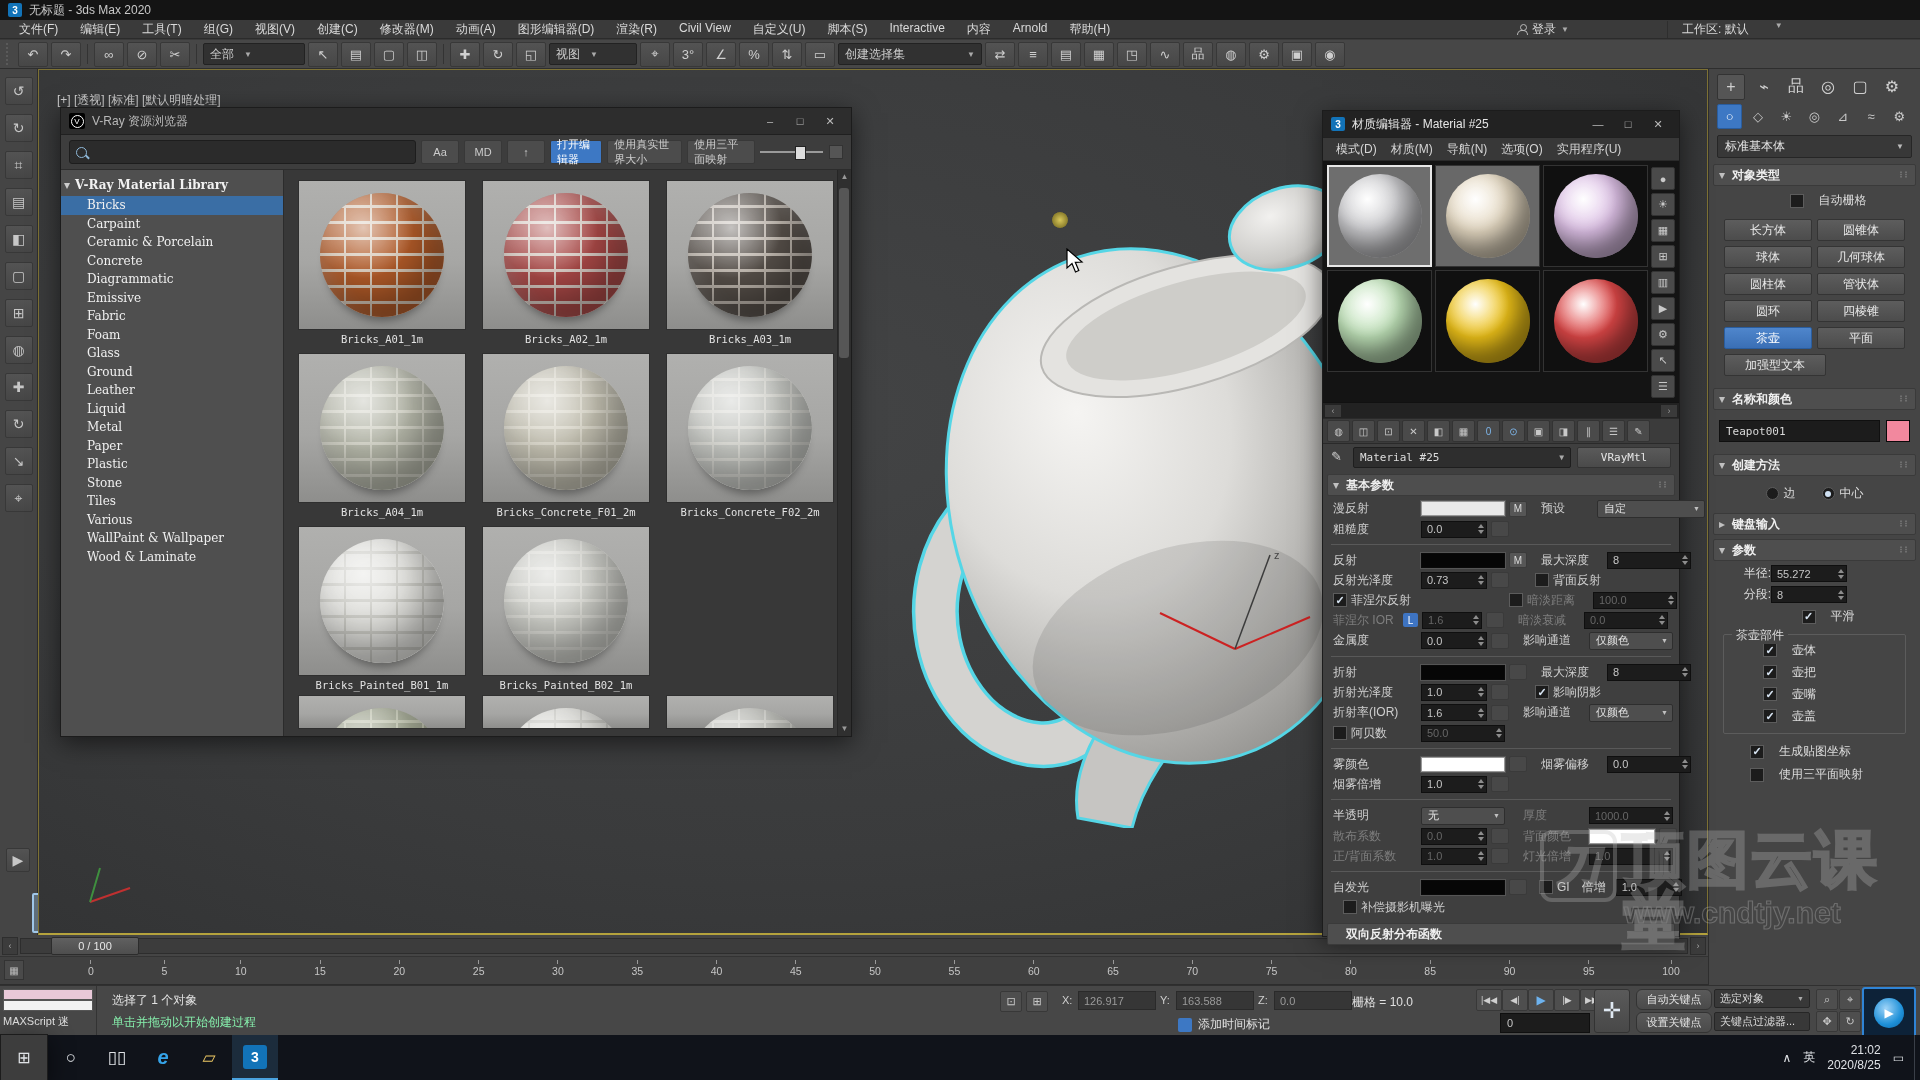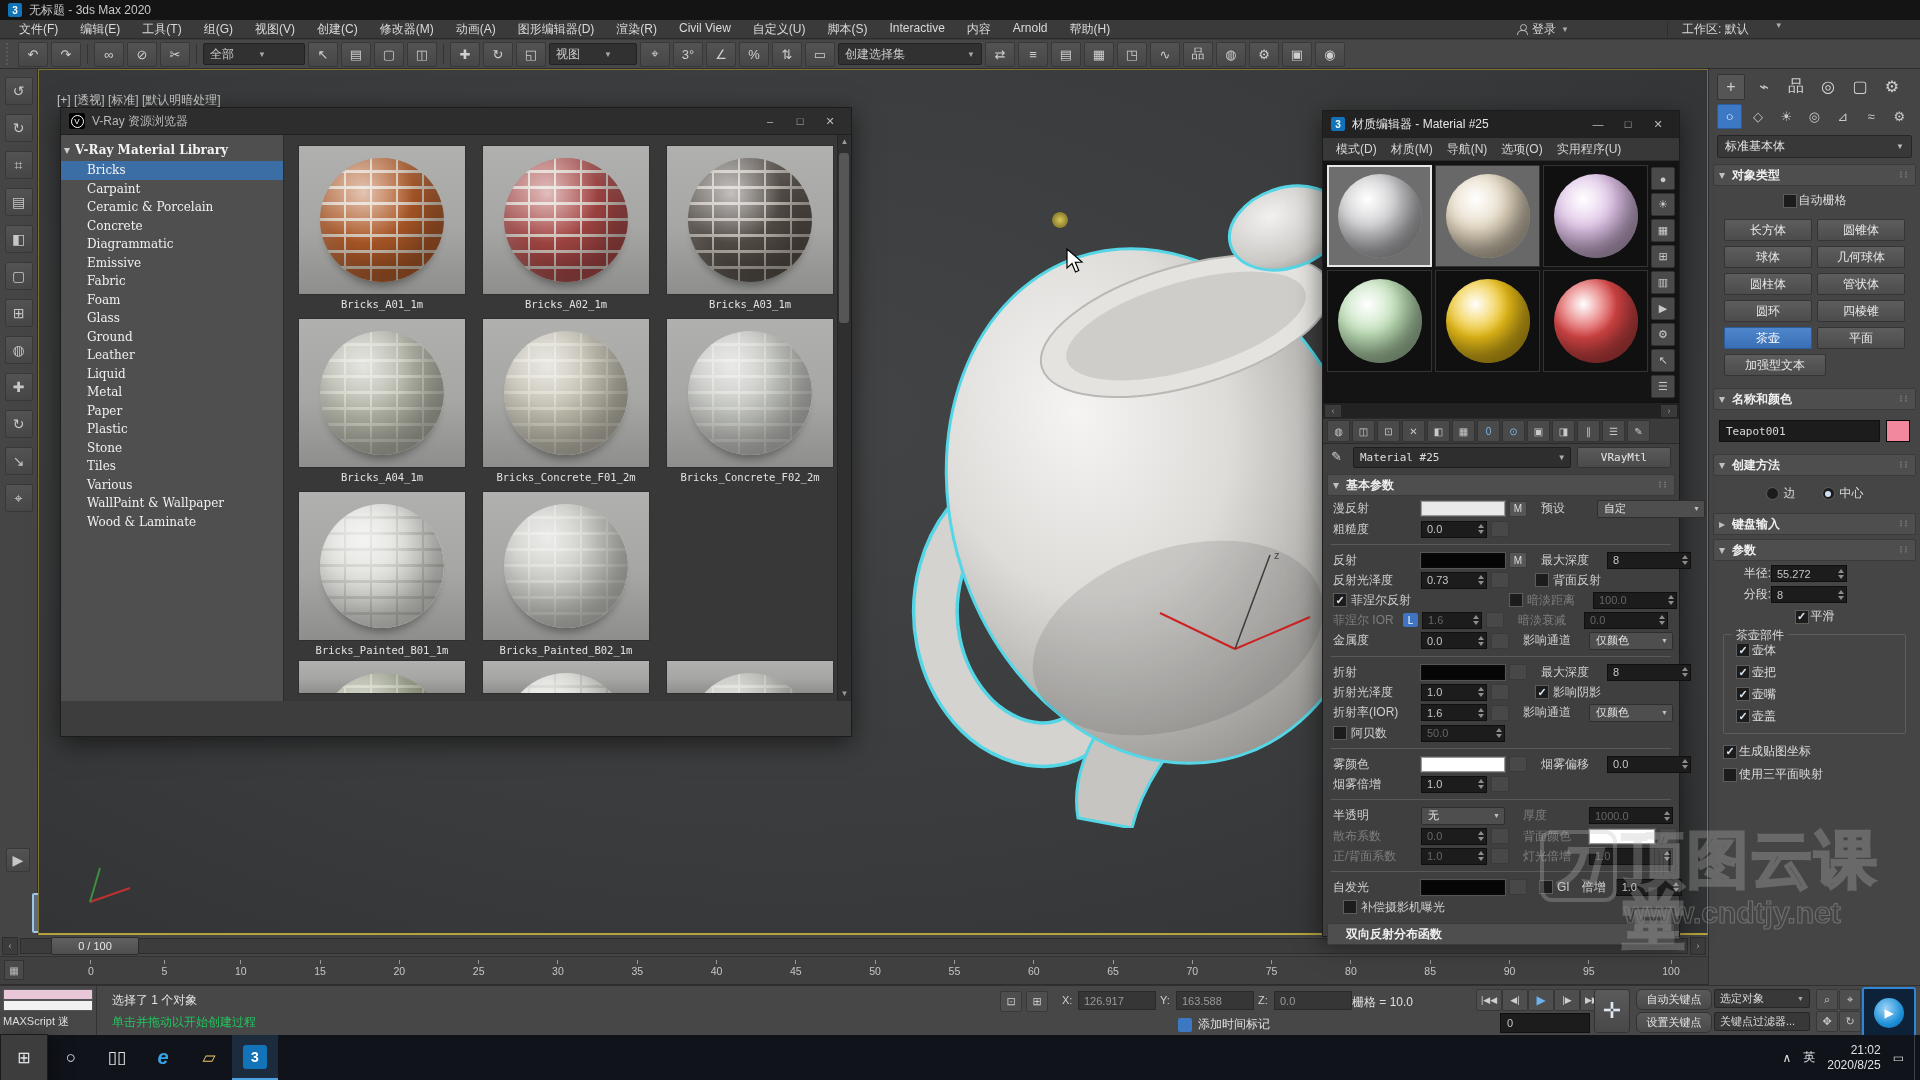--- a/index.html
+++ b/index.html
@@ -13,21 +13,21 @@
   .menu-item{padding:1px 11px;color:#dadada;cursor:default;white-space:nowrap;}
   .menubar-right{margin-left:auto;display:flex;align-items:center;gap:14px;}
   .login{display:flex;align-items:center;gap:5px;width:150px;justify-content:flex-start;border-right:1px solid #2e2e2e;}
   .person{width:10px;height:10px;position:relative;}
   .person::before{content:"";position:absolute;left:2.5px;top:0;width:5px;height:5px;border:1px solid #bbb;border-radius:50%;}
   .person::after{content:"";position:absolute;left:0;top:6px;width:9px;height:4px;border:1px solid #bbb;border-bottom:none;border-radius:5px 5px 0 0;}
   .dd-arrow{font-size:8px;color:#aaa;}
   .toolbar{left:0;top:40px;width:1920px;height:29px;background:#474747;border-bottom:1px solid #2e2e2e;display:flex;align-items:center;gap:3px;padding:0 6px;box-sizing:border-box;}
   .tbtn{min-width:24px;height:23px;background:linear-gradient(#535353,#474747);border:1px solid #383838;border-radius:2px;color:#cfcfcf;font-size:13px;display:flex;align-items:center;justify-content:center;padding:0 2px;}
   .tsep{width:1px;height:20px;background:#333;margin:0 3px;}
-  .tdrop{height:20px;background:#313131;border:1px solid #222;border-radius:2px;display:flex;align-items:center;gap:24px;padding:0 6px;color:#ccc;}
+  .tdrop{height:20px;background:#313131;border:1px solid #222;border-radius:2px;display:flex;align-items:center;gap:10px;padding:0 6px;color:#ccc;}
   .handle{width:5px;height:22px;border-left:2px dotted #5a5a5a;margin-right:2px;}
   
   .leftbar{left:0;top:69px;width:38px;height:866px;background:#454545;border-right:1px solid #2e2e2e;display:flex;flex-direction:column;align-items:center;gap:9px;padding-top:8px;box-sizing:border-box;}
   .lbtn{width:26px;height:26px;background:linear-gradient(#535353,#464646);border:1px solid #383838;border-radius:2px;color:#c7c7c7;font-size:14px;display:flex;align-items:center;justify-content:center;}
   .explorer-toggle{left:6px;top:848px;width:22px;height:22px;}
   .vp-tab{left:32px;top:893px;width:36px;height:36px;background:#5f6e7a;border:2px solid #9fc6e8;border-radius:2px;}
   
   .viewport{left:38px;top:69px;width:1670px;height:866px;background:radial-gradient(ellipse at 45% 40%, #434445 0%, #3a3b3c 60%, #313233 100%);border:1px solid #7d7134;border-bottom:2px solid #b5a33d;box-sizing:border-box;overflow:hidden;}
   .vp-label{position:absolute;left:18px;top:22px;color:#cfcfcf;font-size:12px;}
   .watermark{left:1540px;top:830px;width:380px;height:120px;z-index:60;pointer-events:none;display:flex;align-items:flex-start;gap:6px;opacity:.55;}
@@ -135,21 +135,21 @@
   .ptab.sel{background:#555;border:1px solid #333;}
   .psub{display:flex;gap:3px;padding:2px 8px 6px;}
   .sub{width:24px;height:23px;color:#c9c9c9;font-size:13px;display:flex;align-items:center;justify-content:center;border:1px solid transparent;border-radius:2px;}
   .sub.sel{background:#3d78c4;color:#fff;border-color:#2a5d9e;}
   .pdrop{margin:0 8px 6px;height:21px;background:#383838;border:1px solid #262626;border-radius:2px;display:flex;align-items:center;padding:0 7px;color:#e4e4e4;}
   .pdrop b{margin-left:auto;font-size:8px;color:#bbb;}
   .objgrid{display:grid;grid-template-columns:repeat(2,88px);gap:5px;justify-content:center;padding:4px 0 8px;}
   .obj-btn{height:20px;background:linear-gradient(#5d5d5d,#4c4c4c);border:1px solid #343434;border-radius:2px;color:#e8e8e8;display:flex;align-items:center;justify-content:center;font-size:12px;}
   .obj-btn.sel{background:linear-gradient(#4f86cc,#3a6fb5);border-color:#2a5d9e;color:#fff;}
   .obj-btn.wide{grid-column:1 / 2;width:100px;}
-  .pchk{display:flex;align-items:center;gap:2px;color:#dcdcdc;}
+  .pchk{display:flex;align-items:center;gap:15px;color:#dcdcdc;margin-left:27px;}
   .pchk b{width:12px;height:12px;background:#1c1c1c;border:1px solid #5c5c5c;display:inline-flex;align-items:center;justify-content:center;flex-shrink:0;}
   .pchk.on b::after{content:"\2713";color:#d7e4f2;font-size:11px;}
   .autogrid{justify-content:center;padding:4px 0 6px;}
   .namerow{display:flex;gap:6px;padding:8px 10px;}
   .nameinput{flex:1;height:20px;background:#1c1c1c;border:1px solid #101010;color:#d9d9d9;display:flex;align-items:center;padding:0 6px;font-family:"DejaVu Sans Mono",monospace;font-size:11px;}
   .colorsw{width:22px;height:20px;border:1px solid #0a0a0a;background:var(--color);}
   .radios{display:flex;gap:26px;justify-content:center;padding:7px 0;}
   .radio{display:flex;align-items:center;gap:5px;color:#dcdcdc;}
   .radio i{width:11px;height:11px;border-radius:50%;background:#1c1c1c;border:1px solid #5c5c5c;position:relative;}
   .radio.sel i::after{content:"";position:absolute;left:2.5px;top:2.5px;width:6px;height:6px;border-radius:50%;background:#cfe0f2;}
@@ -170,21 +170,21 @@
   .tick{display:flex;flex-direction:column;align-items:center;gap:1px;color:#c6c6c6;font-size:10.5px;}
   .tick::before{content:"";width:1px;height:4px;background:#9a9a9a;}
   .trackbtn{width:18px;height:18px;margin:3px 4px;background:#4a4a4a;border:1px solid #333;color:#bbb;font-size:10px;display:flex;align-items:center;justify-content:center;}
   
   .statusbar{left:0;top:985px;width:1920px;height:50px;background:#474747;border-top:1px solid #303030;box-sizing:border-box;}
   .mxs{position:absolute;left:0;top:0;width:96px;height:50px;border-right:1px solid #333;}
   .mxs .pink{position:absolute;left:3px;top:3px;width:88px;height:9px;background:#e8c8d8;border:1px solid #555;}
   .mxs .white{position:absolute;left:3px;top:14px;width:88px;height:9px;background:#f2f2f2;border:1px solid #555;}
   .mxs .lbl{position:absolute;left:3px;top:28px;color:#e0e0e0;font-size:11px;white-space:nowrap;}
   .prompt1{position:absolute;left:112px;top:6px;color:#e2e2e2;}
-  .prompt2{position:absolute;left:112px;top:28px;color:#22c55e;}
+  .prompt2{position:absolute;left:112px;top:28px;color:#86efac;}
   .stbtn{position:absolute;width:20px;height:19px;background:#4e4e4e;border:1px solid #383838;border-radius:2px;color:#c9c9c9;font-size:11px;display:flex;align-items:center;justify-content:center;}
   .coordfield{position:absolute;top:5px;height:17px;background:#363636;border:1px solid #2a2a2a;color:#9a9a9a;font-size:11px;display:flex;align-items:center;padding:0 5px;width:66px;}
   .coordlbl{position:absolute;top:8px;color:#cfcfcf;font-size:11px;}
   .gridlbl{position:absolute;left:1352px;top:8px;color:#e0e0e0;}
   .timetag{position:absolute;left:1178px;top:30px;color:#e0e0e0;display:flex;gap:6px;align-items:center;}
   .cube{width:14px;height:14px;background:#3d78c4;border-radius:2px;display:inline-block;}
   .play{position:absolute;top:3px;width:24px;height:20px;background:#4e4e4e;border:1px solid #383838;border-radius:2px;color:#cfcfcf;font-size:9px;display:flex;align-items:center;justify-content:center;}
   .play.blue{color:#6db2ee;font-size:12px;}
   .framespin{position:absolute;left:1500px;top:27px;width:82px;height:18px;background:#1c1c1c;border:1px solid #0f0f0f;color:#c6c6c6;display:flex;align-items:center;padding-left:6px;font-size:11px;}
   .keybig{position:absolute;left:1594px;top:3px;width:34px;height:42px;background:linear-gradient(#5a5a5a,#484848);border:1px solid #333;border-radius:3px;color:#dfe8f2;font-size:22px;display:flex;align-items:center;justify-content:center;}
@@ -384,20 +384,37 @@
 <div class="abs win vray">
   <div class="win-title">
     <span class="vlogo">
         <i>V</i>
       </span>
     <span>V-Ray 资源浏览器</span>
     <span class="win-ctrl">
       <span class="wc">–</span>
       <span class="wc">□</span>
       <span class="wc">✕</span>
+    </span>
+  </div>
+  <div class="vray-toolbar">
+    <span class="search">
+        <i class="mag"></i>
+      </span>
+    <span class="sbtn">Aa</span>
+    <span class="sbtn">MD</span>
+    <span class="sbtn">↑</span>
+    <span class="sbtn blue">打开编辑器</span>
+    <span class="sbtn">使用真实世界大小</span>
+    <span class="sbtn">使用三平面映射</span>
+    <span class="vslider">
+      <span class="line">
+          <span class="knob"></span>
+        </span>
+      <span class="endbox"></span>
     </span>
   </div>
   <div class="vray-body">
     <div class="tree">
       <div class="tree-root">V-Ray Material Library</div>
       <div>
 
       <div class="tree-item sel">Bricks</div>
           <div class="tree-item">Carpaint</div>
           <div class="tree-item">Ceramic &amp; Porcelain</div>

